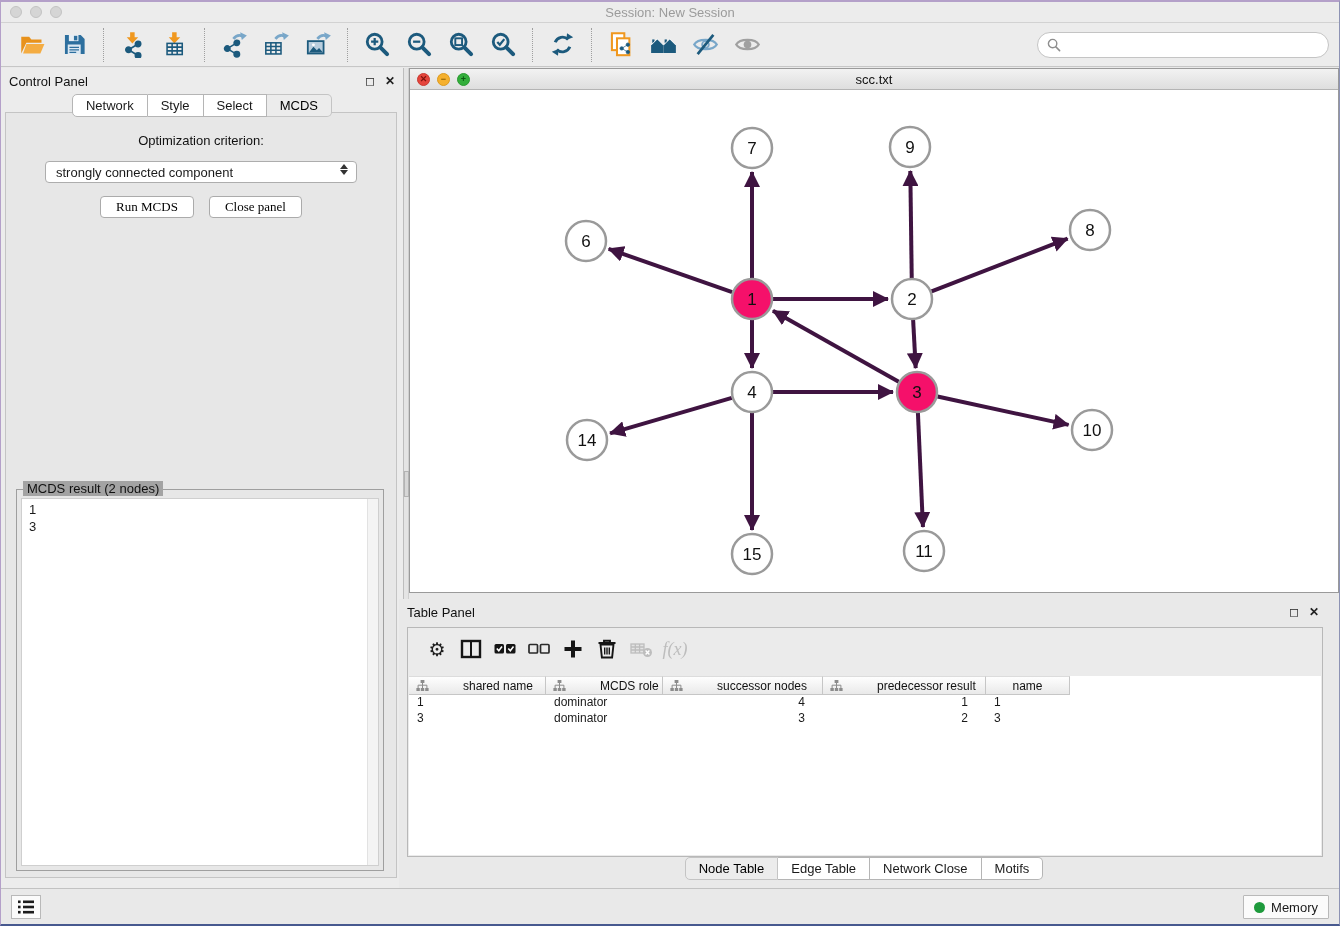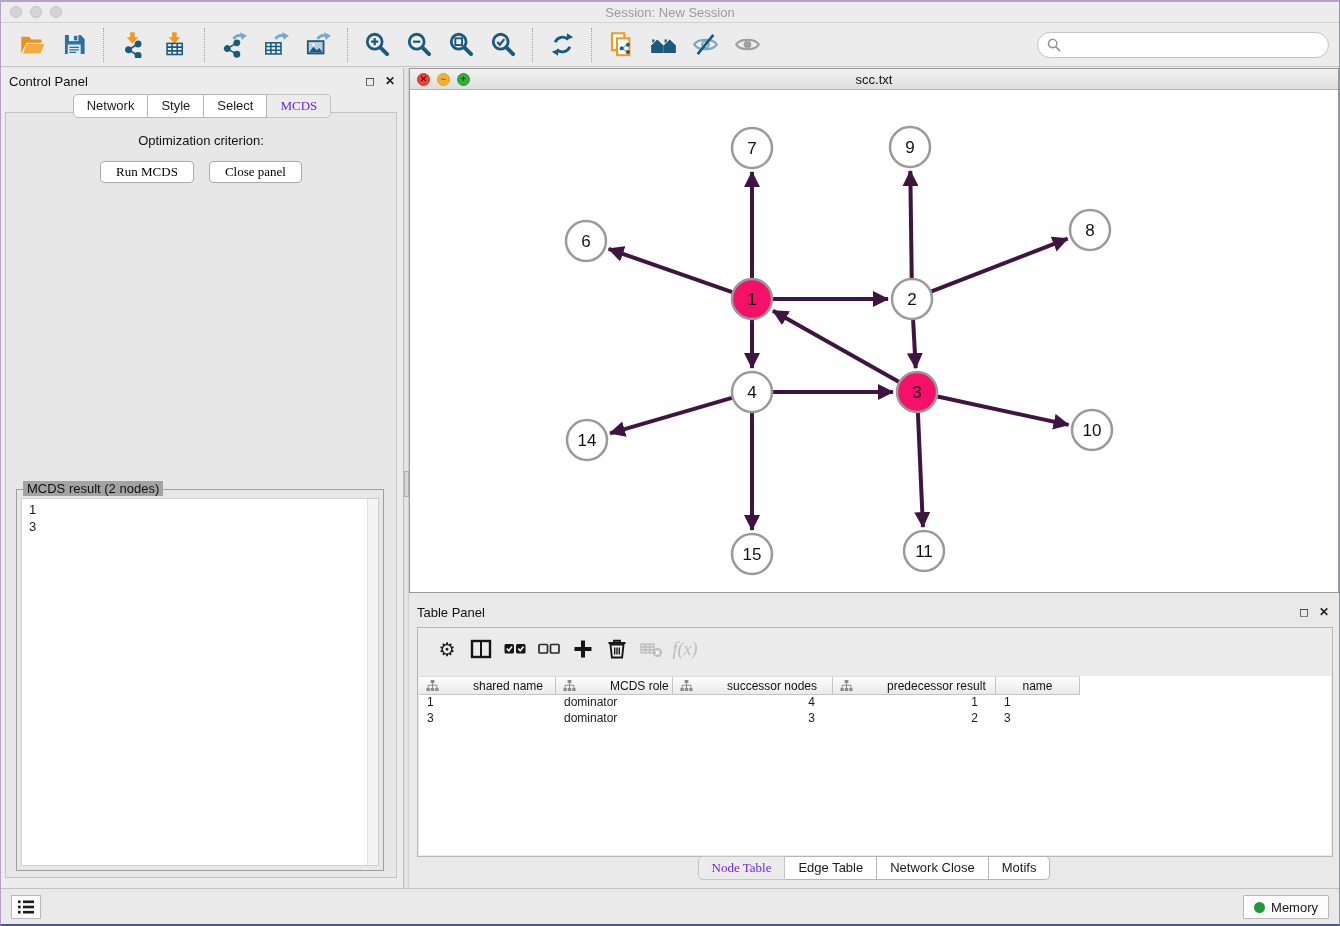--- a/index.html
+++ b/index.html
@@ -31,21 +31,21 @@
   .vgrip { position:absolute; top:403px; left:0; width:5px; height:26px; background:#d7d7d7; border:1px solid #b3b3b3; }
   
   .cpanel { position:absolute; left:0; top:0; width:402px; bottom:0; background:#ececec; }
   .panel-head { height:26px; display:flex; align-items:center; padding:0 8px; }
   .panel-head .ptitle { font-size:13px; color:#111; flex:1; }
   .wbtn { font-size:12px; color:#222; margin-left:10px; cursor:pointer; line-height:1; }
   .tabbar { display:flex; justify-content:center; position:relative; z-index:2; }
   .tab { background:#fff; border:1px solid #b5b5b5; border-left:none; padding:3px 13px 3px; font-size:13px; cursor:pointer; }
   .tab:first-child { border-left:1px solid #b5b5b5; border-radius:5px 0 0 5px; }
   .tab:last-child { border-radius:0 5px 5px 0; }
-  .tab.sel { background:#ececec; color:#6d28d9; border-color:#c4c4c4;font-family:Liberation Serif, serif; }
+  .tab.sel { background:#ececec; color:#000000; border-color:#c4c4c4; }
   .cp-body { position:absolute; left:4px; right:6px; top:45px; bottom:10px; background:#e7e7e7; border:1px solid #c4c4c4; margin-top:-1px; }
   .opt-label { text-align:center; margin-top:20px; font-size:13px; color:#111; }
   .dropdown { position:relative; margin:13px auto 0; width:312px; height:22px; background:#fff; border:1px solid #adadad; border-radius:4px; display:flex; align-items:center; padding-left:10px; font-size:13px; cursor:pointer; }
   .dd-arrows { position:absolute; right:8px; top:2px; display:flex; flex-direction:column; align-items:center; gap:1px; }
   .dd-arrows i { display:block; width:0; height:0; border-left:4px solid transparent; border-right:4px solid transparent; }
   .dd-up { border-bottom:5px solid #333; }
   .dd-dn { border-top:5px solid #333; }
   .btnrow { display:flex; justify-content:center; gap:15px; margin-top:13px; }
   .pbtn { background:#fff; border:1px solid #ababab; border-radius:4px; height:22px; padding:0 15px; font-size:13px; font-family:Liberation Serif, serif; cursor:pointer; }
   .result-box { position:absolute; left:10px; right:12px; top:376px; bottom:6px; border:1px solid #9f9f9f; background:#e7e7e7; }
@@ -57,21 +57,21 @@
   .net-titlebar { height:21px; background:linear-gradient(#f2f2f2,#dedede); border-bottom:1px solid #b4b4b4; position:relative; display:flex; align-items:center; }
   .net-title { position:absolute; left:0; right:0; text-align:center; font-size:13px; color:#111; }
   .lights { display:flex; gap:7px; margin-left:7px; z-index:2; }
   .lt { width:13px; height:13px; border-radius:50%; font-size:9px; font-weight:bold; display:flex; align-items:center; justify-content:center; }
   .lt-close { background:#e5453c; border:1px solid #c93a32; color:#7e120d; }
   .lt-min   { background:#f5b02d; border:1px solid #dd9a1e; color:#8a5d00; }
   .lt-max   { background:#33ae3b; border:1px solid #2a9a31; color:#0c5b12; }
   .canvas { position:relative; width:928px; height:502px; background:#fff; }
   .hgrip { position:absolute; left:455px; top:518px; width:10px; height:6px; background:#d9d9d9; border:1px solid #bcbcbc; border-radius:2px; }
   
-  .tpanel { position:absolute; left:408px; top:531px; width:930px; bottom:0; background:#e9e9e9; }
+  .tpanel { position:absolute; left:398px; top:531px; width:930px; bottom:0; background:#e9e9e9; }
   .tp-inner { position:absolute; left:8px; right:6px; top:28px; height:230px; background:#ebebeb; border:1px solid #b8b8b8; }
   .tp-toolbar { height:42px; display:flex; align-items:center; padding-left:12px; gap:0; }
   .tp-icon { width:34px; height:30px; display:flex; align-items:center; justify-content:center; cursor:pointer; }
   .tp-icon.disabled { cursor:default; }
   .fx { font-family:"Liberation Serif",serif; font-style:italic; font-size:18px; color:#bdbdbd; }
   .gear-glyph { font-size:19px; color:#1c1c1c; line-height:1; }
   .tablearea { position:absolute; left:1px; right:1px; top:48px; bottom:1px; background:#fff; }
   .thead { display:flex; height:19px; }
   .th { background:linear-gradient(#fefefe,#e9e9e9); border-right:1px solid #c6c6c6; border-bottom:1px solid #c6c6c6; border-top:1px solid #dcdcdc; display:flex; align-items:center; font-size:12px; color:#111;gap:28px; }
   .th .hicon { margin:0 6px 0 7px; display:flex; }
@@ -264,20 +264,27 @@
       <span class="wbtn" style="font-weight:bold;">✕</span>
     </div>
     <div class="tabbar" id="cp-tabs">
         <div class="tab">Network</div>
         <div class="tab">Style</div>
         <div class="tab">Select</div>
         <div class="tab sel">MCDS</div>
       </div>
     <div class="cp-body">
       <div class="opt-label">Optimization criterion:</div>
+      <div class="dropdown">
+        <span>strongly connected component</span>
+        <span class="dd-arrows">
+            <i class="dd-up"></i>
+            <i class="dd-dn"></i>
+          </span>
+      </div>
       <div class="btnrow">
         <button class="pbtn">Run MCDS</button>
         <button class="pbtn">Close panel</button>
       </div>
       <div class="result-box">
         <span class="result-legend">MCDS result (2 nodes)</span>
         <div class="result-text" id="result-text">1
 3
           <div class="result-scroll"></div>
         </div>

